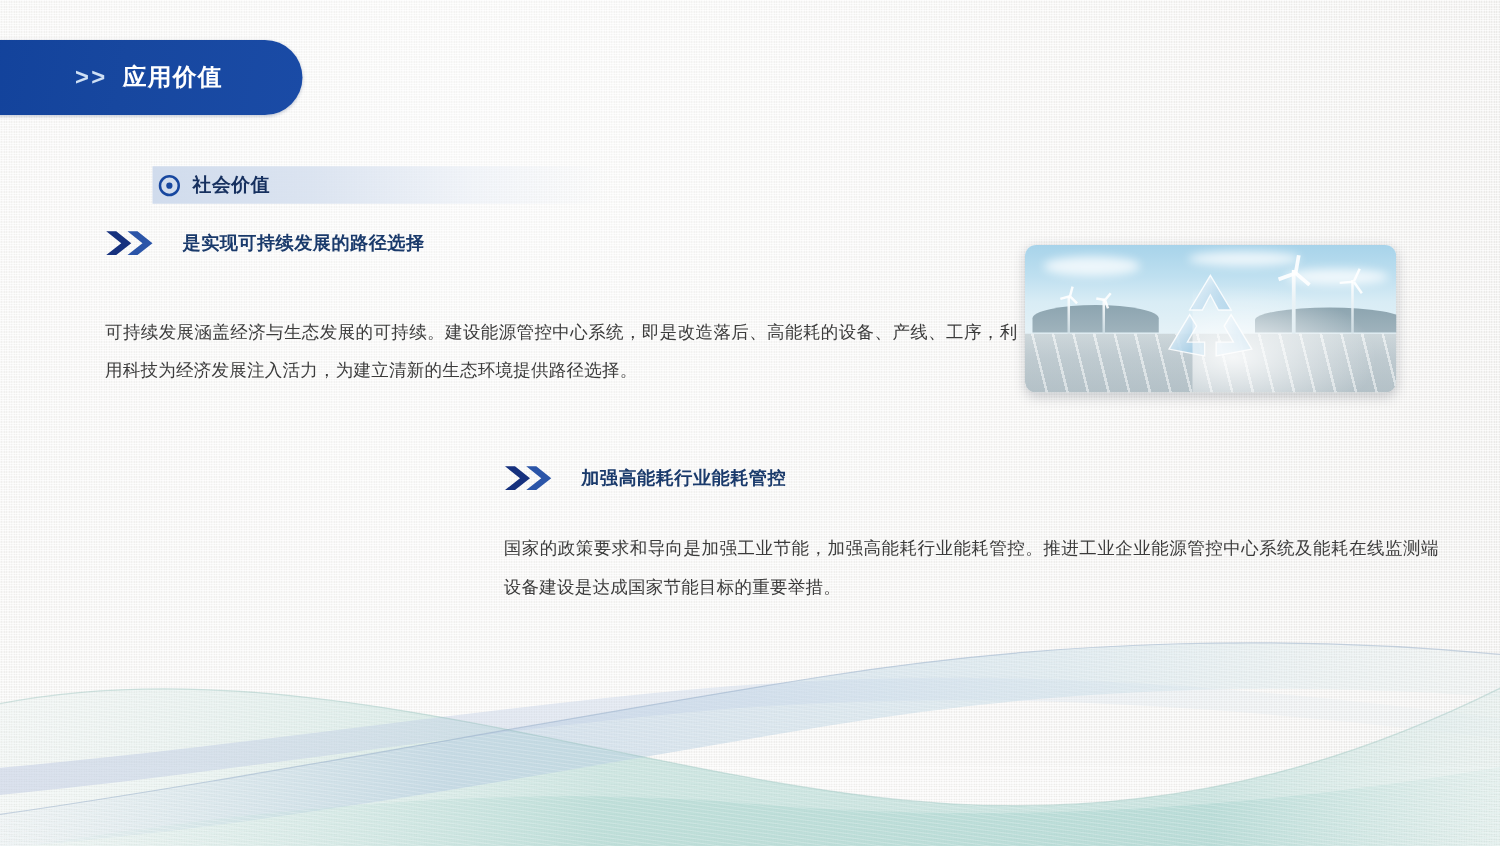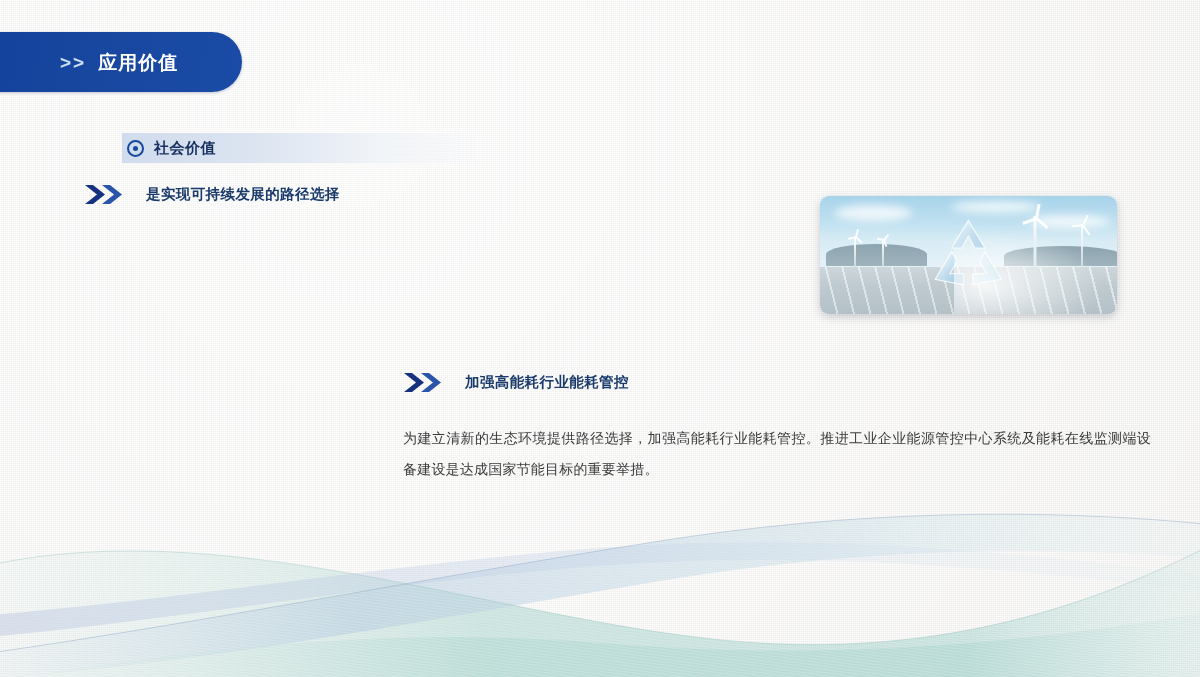--- a/index.html
+++ b/index.html
@@ -130,20 +130,21 @@
   <div class="chev-head" style="left:84px;top:184px;">
     <span class="chev">
       <svg width="40" height="21" viewBox="0 0 40 21">
         <path d="M1 1 L13 10.5 L1 20 L9 20 L21 10.5 L9 1 Z" fill="#16317e"></path>
         <path d="M18 1 L30 10.5 L18 20 L26 20 L38 10.5 L26 1 Z" fill="#2b55a8"></path>
       </svg>
     </span>
     <span class="chev-text">是实现可持续发展的路径选择</span>
   </div>
 
+  <div class="para" style="left:84px;top:250px;width:730px;">可持续发展涵盖经济与生态发展的可持续。建设能源管控中心系统，即是改造落后、高能耗的设备、产线、工序，利用科技为经济发展注入活力，为建立清新的生态环境提供路径选择。</div>
 
   <div class="photo" style="left:820px;top:196px;width:297px;height:118px;">
     <div class="eco-sky"></div>
     <div class="eco-cloud" style="left:5%;top:8%;width:26%;height:13%;"></div>
     <div class="eco-cloud" style="left:44%;top:4%;width:30%;height:10%;"></div>
     <div class="eco-cloud" style="left:70%;top:16%;width:28%;height:11%;"></div>
 
     <div class="eco-hill" style="left:2%;top:41%;width:34%;height:18%;"></div>
     <div class="eco-hill" style="left:62%;top:42%;width:40%;height:17%;"></div>
 
@@ -197,21 +198,21 @@
   <div class="chev-head" style="left:403px;top:372px;">
     <span class="chev">
       <svg width="40" height="21" viewBox="0 0 40 21">
         <path d="M1 1 L13 10.5 L1 20 L9 20 L21 10.5 L9 1 Z" fill="#16317e"></path>
         <path d="M18 1 L30 10.5 L18 20 L26 20 L38 10.5 L26 1 Z" fill="#2b55a8"></path>
       </svg>
     </span>
     <span class="chev-text">加强高能耗行业能耗管控</span>
   </div>
 
-  <div class="para" style="left:403px;top:423px;width:748px;">为建立清新的生态环境提供路径选择，加强高能耗行业能耗管控。推进工业企业能源管控中心系统及能耗在线监测端设备建设是达成国家节能目标的重要举措。</div>
+  <div class="para" style="left:403px;top:423px;width:748px;">国家的政策要求和导向是加强工业节能，加强高能耗行业能耗管控。推进工业企业能源管控中心系统及能耗在线监测端设备建设是达成国家节能目标的重要举措。</div>
 
   <div class="waves">
     <svg viewBox="0 0 1200 230" preserveAspectRatio="none">
       <defs>
         <linearGradient id="wb" x1="0" y1="0" x2="1" y2="0">
           <stop offset="0%" stop-color="#c6d6e6" stop-opacity=".10"></stop>
           <stop offset="30%" stop-color="#b5cbe0" stop-opacity=".55"></stop>
           <stop offset="70%" stop-color="#c3dbe6" stop-opacity=".45"></stop>
           <stop offset="100%" stop-color="#d3e6e6" stop-opacity=".15"></stop>
         </linearGradient>

